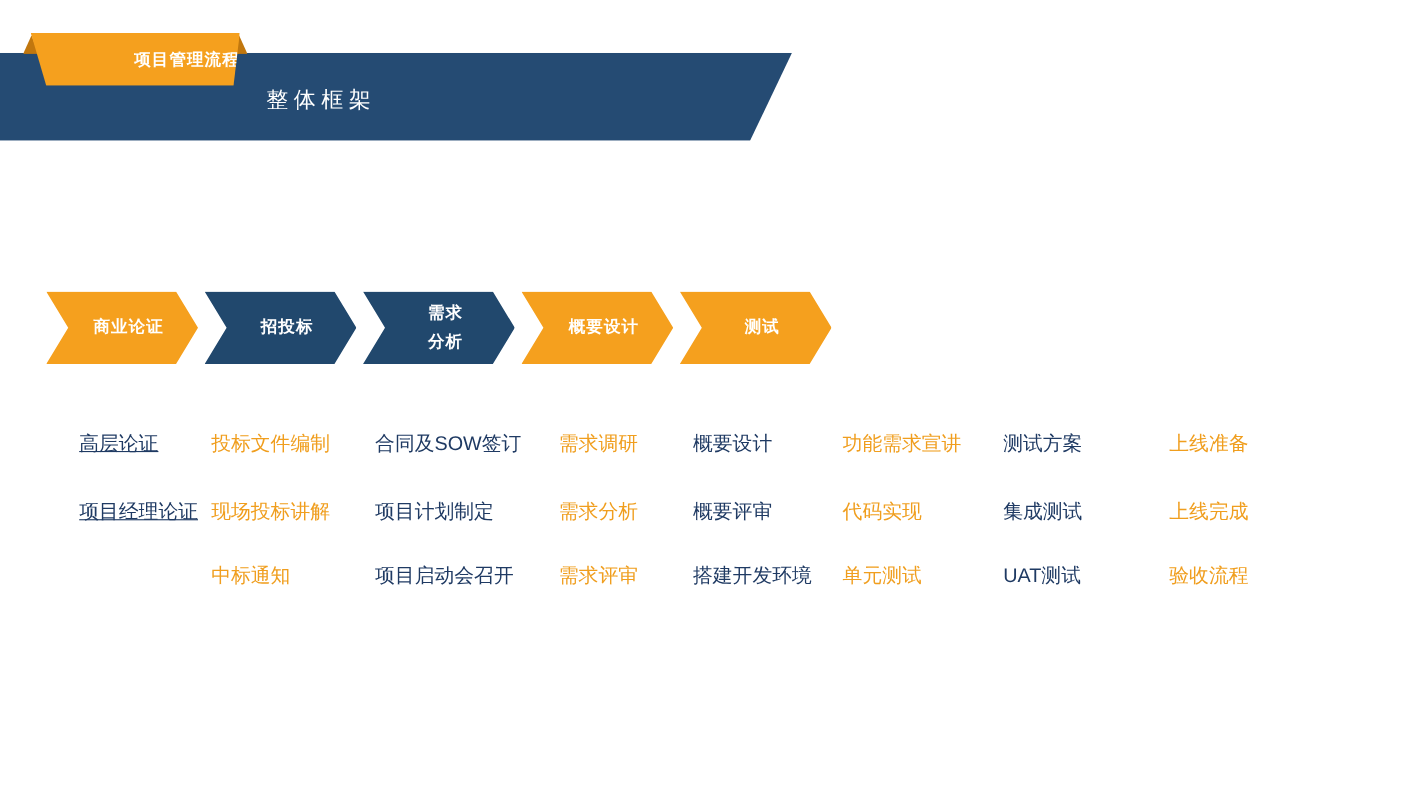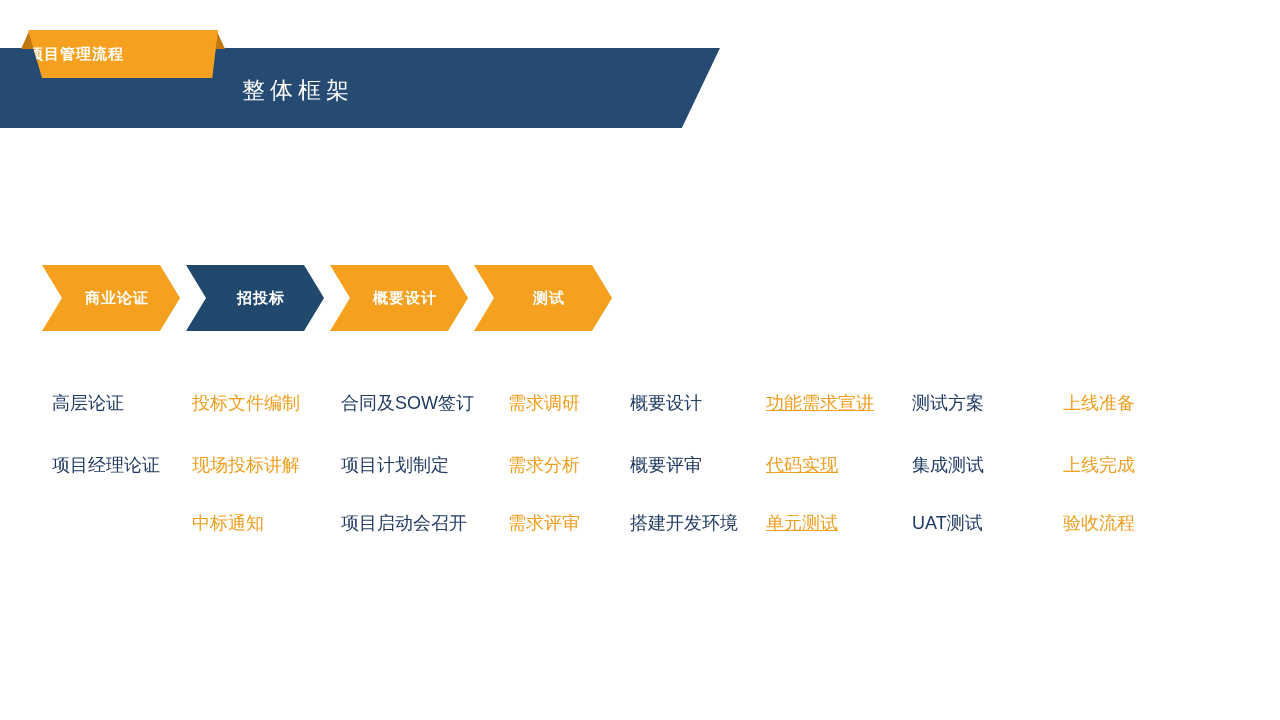--- a/index.html
+++ b/index.html
@@ -16,38 +16,38 @@
   .banner {
     position: absolute; left: 0; top: 48px;
     width: 720px; height: 80px;
     background: var(--banner, #254B73);
     clip-path: polygon(0 0, 100% 0, 94.7% 100%, 0 100%);
   }
   .page-title {
     position: absolute; left: 242px; top: 74px;
     margin: 0;
     font-family: "Liberation Serif", serif;
-    font-size: 23px; line-height: 34px; font-weight: 500;
+    font-size: 20px; line-height: 34px; font-weight: 500;
     letter-spacing: 5px;
     color: #ffffff;
     z-index: 3;
   }
   .fold {
     position: absolute; top: 32px; width: 14px; height: 17px;
     background: var(--fold, #C1770E);
     z-index: 1;
   }
   .fold-l { left: 21px; clip-path: polygon(55% 0, 100% 100%, 0 100%); }
   .fold-r { left: 211px; clip-path: polygon(45% 0, 100% 100%, 0 100%); }
   .tag {
     position: absolute; left: 28px; top: 30px;
     width: 190px; height: 48px;
     background: var(--orange, #F5A01E);
     clip-path: polygon(0 0, 100% 0, 97% 100%, 7.4% 100%);
-    display: flex; align-items: center; justify-content: flex-start;
+    display: flex; align-items: center; justify-content: flex-end;
     z-index: 2;
   }
   .tag-label {
     color: #ffffff; font-size: 15px; font-weight: bold; letter-spacing: 1px;
   }
 
   
   .chevrons {
     position: absolute; left: 42px; top: 265px;
     display: flex; gap: 6px;
@@ -70,42 +70,46 @@
   
   .item {
     position: absolute;
     font-size: 18px; line-height: 20px; height: 20px;
     white-space: nowrap;
   }
   .item.navy-text   { color: var(--navyText, #1F3A63); }
   .item.orange-text { color: var(--orangeText, #F09E1E); }
 
   .r1 { top: 393px; } .r2 { top: 455px; } .r3 { top: 513px; }
-  .c1 { left: 52px; }  .c2 { left: 192px; } .c3 { left: 341px; text-align: center; } .c4 { left: 508px; }
-  .c5 { left: 630px; } .c6 { left: 766px; text-decoration: underline; } .c7 { left: 912px; } .c8 { left: 1063px; }
+  .c1 { left: 72px; text-decoration: underline; }  .c2 { left: 192px; } .c3 { left: 341px; text-align: center; } .c4 { left: 508px; }
+  .c5 { left: 630px; } .c6 { left: 766px; } .c7 { left: 912px; } .c8 { left: 1063px; }
 </style>
 </head>
 <body>
 
 <div class="slide">
 
   <div class="banner"></div>
   <div class="fold fold-l"></div>
   <div class="fold fold-r"></div>
   <div class="tag">
     <span class="tag-label">项目管理流程</span>
   </div>
   <h1 class="page-title">整体框架</h1>
 
   <div class="chevrons">
     <div class="chev orange">
       <span class="chev-label">商业论证</span>
     </div>
     <div class="chev navy">
       <span class="chev-label">招投标</span>
+    </div>
+    <div class="chev navy">
+      <span class="chev-label">需求
+分析</span>
     </div>
     <div class="chev orange">
       <span class="chev-label">概要设计</span>
     </div>
     <div class="chev orange">
       <span class="chev-label">测试</span>
     </div>
   </div>
 
   <div class="tasks">

